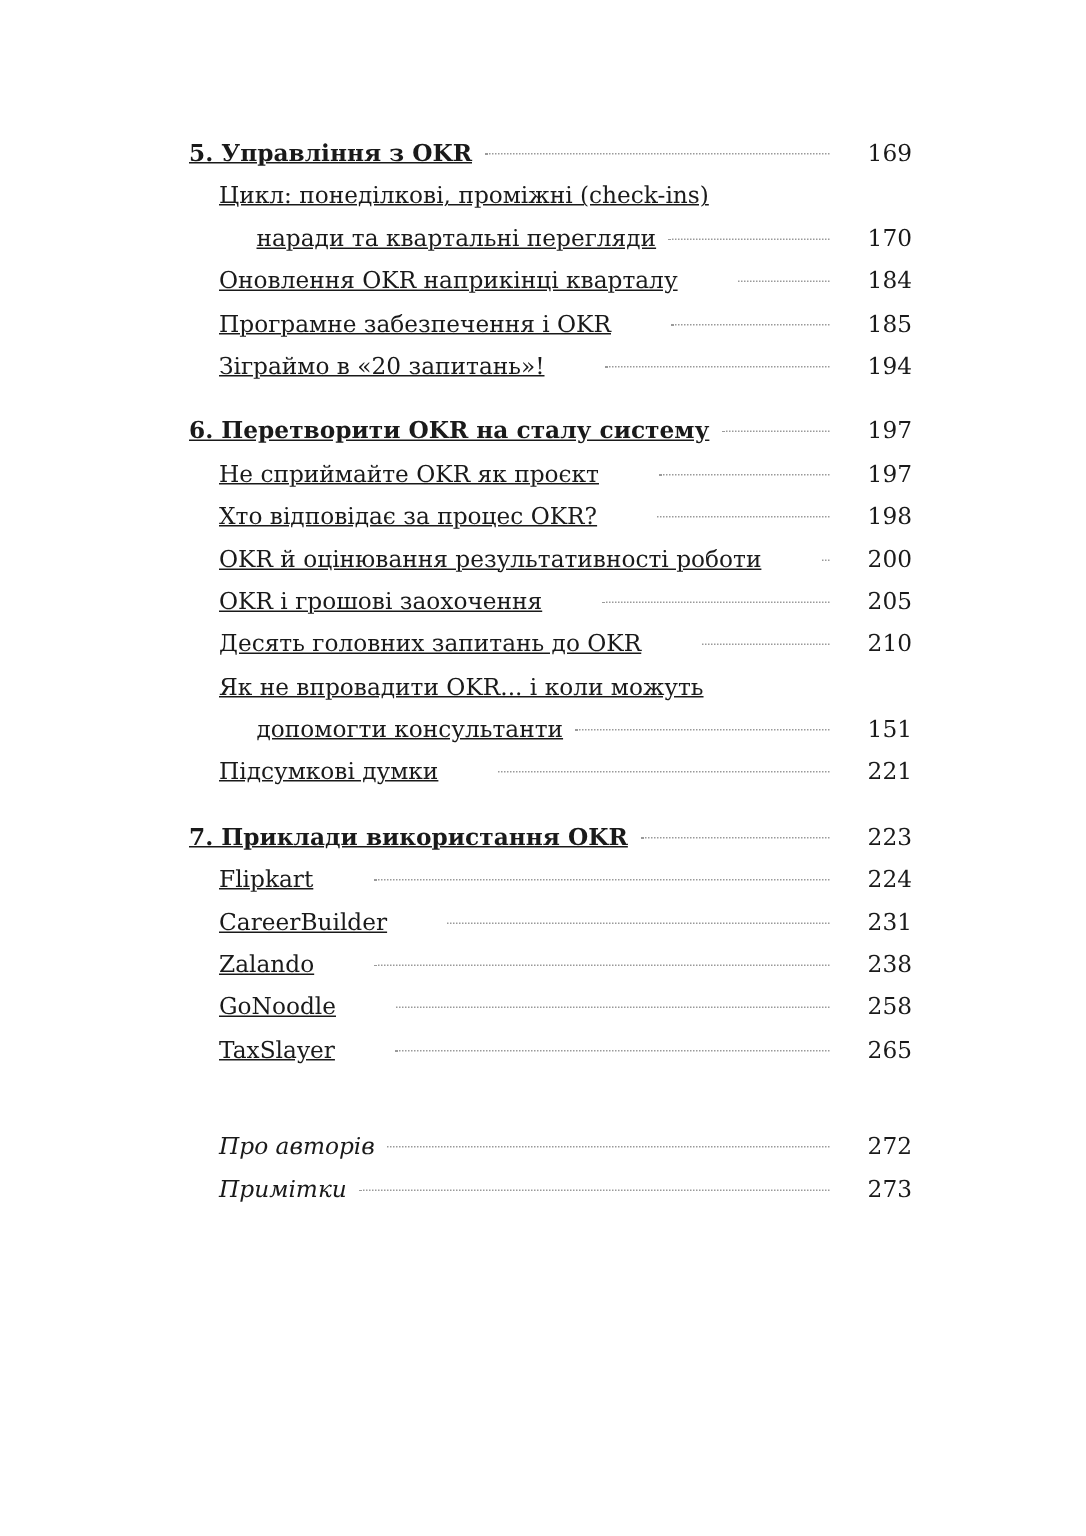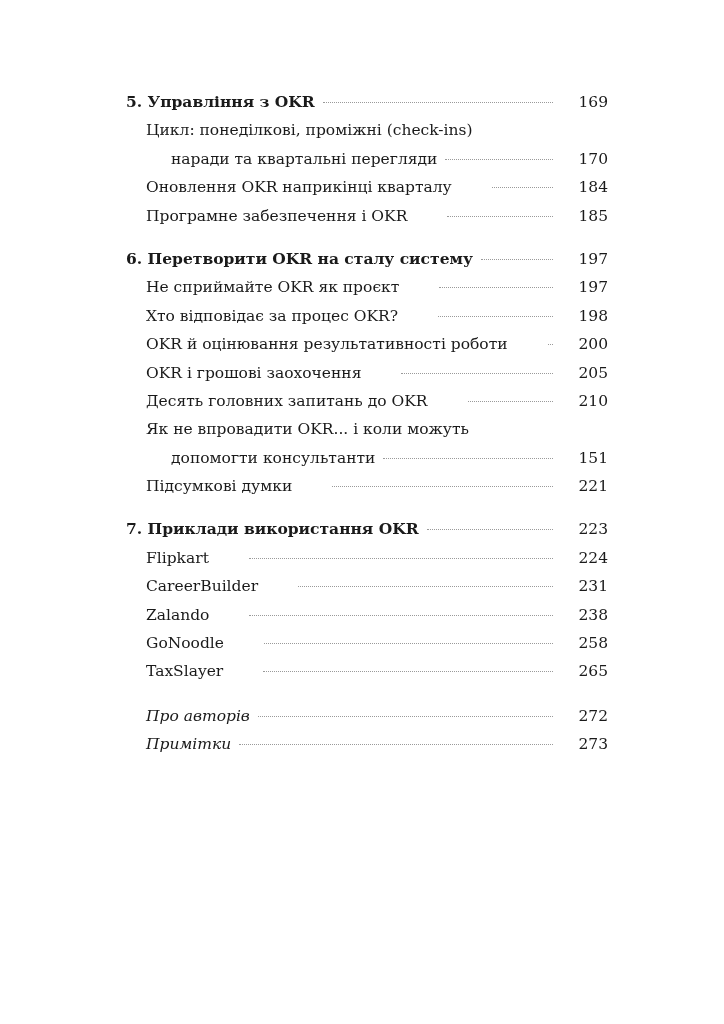--- a/index.html
+++ b/index.html
@@ -1,28 +1,28 @@
 <!DOCTYPE html>
 <html><head>
 <meta charset="utf-8">
 <style>
   html, body { margin:0; padding:0; background:#ffffff; }
   body { width:724px; height:1024px; position:relative; overflow:hidden;
          font-family:"DejaVu Serif", "Liberation Serif", serif; color:#1a1a1a; }
   .toc { position:absolute; left:126px; top:88px; width:482px; }
-  .section { margin-bottom:15px; }
+  .section { margin-bottom:15px;text-decoration:underline; }
   .row { position:relative; display:flex; align-items:baseline; height:28.4px; line-height:28.4px; font-size:15.5px; }
   .row.heading { font-weight:bold; }
   .row.sub { padding-left:20px;gap:32px; }
   .row.cont { padding-left:45px; }
   .row .title { white-space:nowrap; padding-right:8px; }
   .row .dots { flex:1; height:1px; border-bottom:1.5px dotted #9a9a9a; margin-right:55px; position:relative; top:-4px; }
   .row .page { position:absolute; right:0; font-weight:normal; }
   .row.nodots .dots { border-bottom:none; }
-  .back { margin-top:16px; }
+  .back { margin-top:36px; }
   .row.italic .title { font-style:italic; }
   .row.italic { padding-left:20px; }
 </style>
 </head>
 <body>
 
 <div class="toc">
 
   <div class="section">
     <div class="row heading">
@@ -41,20 +41,25 @@
     </div>
     <div class="row sub">
       <span class="title">Оновлення OKR наприкінці кварталу</span>
       <span class="dots"></span>
       <span class="page">184</span>
     </div>
     <div class="row sub">
       <span class="title">Програмне забезпечення і OKR</span>
       <span class="dots"></span>
       <span class="page">185</span>
+    </div>
+    <div class="row sub">
+      <span class="title">Зіграймо в «20 запитань»!</span>
+      <span class="dots"></span>
+      <span class="page">194</span>
     </div>
   </div>
 
   <div class="section">
     <div class="row heading">
       <span class="title">6. Перетворити OKR на сталу систему</span>
       <span class="dots"></span>
       <span class="page">197</span>
     </div>
     <div class="row sub">

